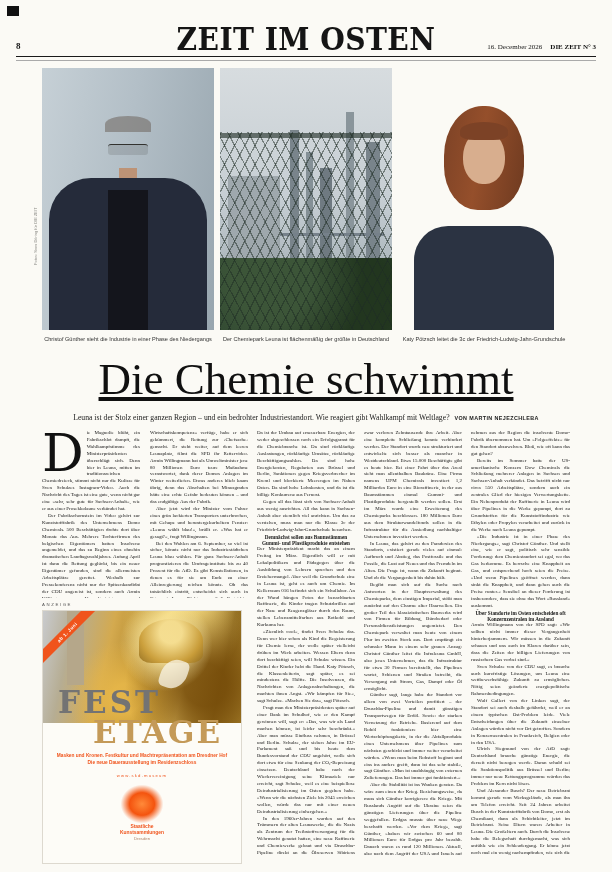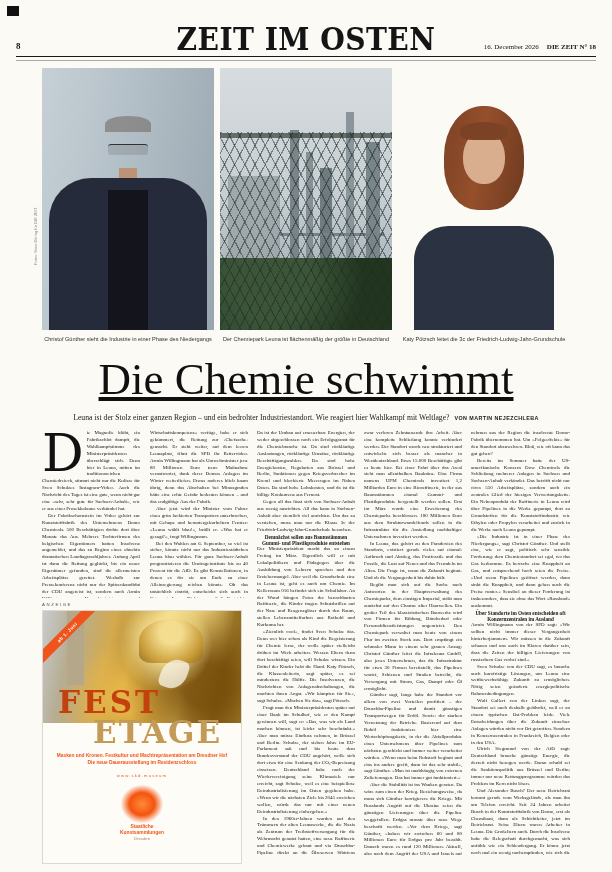--- a/index.html
+++ b/index.html
@@ -92,21 +92,21 @@
   .ad-pillar{position:absolute;left:24px;top:0;width:17px;height:74px;
        background:linear-gradient(90deg,#a6987c,#c4b698 55%,#8f english0);background-color:#b5a78a;}
   .ad-dome{position:absolute;left:96px;top:8px;width:64px;height:44px;border-radius:50% 50% 20% 20%;
        background:radial-gradient(circle at 50% 30%,#f4dc8e 0 25%,#c89a34 70%,#8f6a1e 100%);opacity:.9;}
   .ad-wing{position:absolute;left:118px;top:48px;width:26px;height:30px;border-radius:60% 20% 60% 20%;
        background:rgba(250,246,232,.75);transform:rotate(18deg);}
   .ad-ribbon{position:absolute;left:-32px;top:16px;width:112px;transform:rotate(-45deg);
        background:#f0541c;color:#fff;font-size:4.6px;font-weight:bold;text-align:center;
        padding:2.5px 0;letter-spacing:.5px;}
   .ad-fest{position:absolute;left:15px;top:76px;font-family:"DejaVu Serif",serif;font-weight:bold;
-       font-size:31px;line-height:30px;color:#c2410c;letter-spacing:3px;text-align:center;}
+       font-size:31px;line-height:30px;color:#737373;letter-spacing:3px;text-align:center;}
   .ad-etage{position:absolute;left:50px;top:106px;font-family:"DejaVu Serif",serif;font-weight:bold;
        font-size:31px;line-height:30px;letter-spacing:2px;}
   .ad-sub{position:absolute;left:4px;top:142px;width:190px;text-align:center;
        font-size:4.8px;line-height:6px;font-weight:bold;}
   .ad-sub2{position:absolute;left:4px;top:148.5px;width:190px;text-align:center;
        font-size:4.8px;line-height:6px;font-weight:bold;}
   .ad-url{position:absolute;left:0;top:162px;width:100%;text-align:center;
        font-size:4.2px;letter-spacing:1.2px;}
   .ad-blob{position:absolute;left:50%;top:174px;transform:translateX(-50%);width:42px;height:38px;
        background:radial-gradient(ellipse at 50% 50%,#ff8a3a 0%,#f4540f 42%,rgba(244,84,15,0) 72%);}
@@ -115,21 +115,21 @@
   .ad-org .dim{font-weight:normal;font-size:4.3px;color:#b0856a;}
 </style>
 </head>
 <body>
 
 <div class="page">
 
   <div class="corner-mark"></div>
   <div class="pagenum">8</div>
   <div class="masthead">ZEIT IM OSTEN</div>
-  <div class="dateline"><span>16. December 2026</span><b>DIE ZEIT N° 18</b></div>
+  <div class="dateline"><span>16. December 2026</span><b>DIE ZEIT N° 3</b></div>
   <div class="rule-a"></div>
   <div class="rule-b"></div>
 
   <div class="photo-credit">Fotos: Sven Döring für DIE ZEIT</div>
 
   <div class="photos">
     <div class="photo ph1">
       <div class="hairband"></div>
       <div class="head"></div>
       <div class="glasses"></div>
@@ -157,21 +157,21 @@
       <div class="torso"></div>
     </div>
   </div>
 
   <div class="caption cap1">Christof Günther sieht die Industrie in einer Phase des Niedergangs</div>
   <div class="caption cap2">Der Chemiepark Leuna ist flächenmäßig der größte in Deutschland</div>
   <div class="caption cap3">Katy Pötzsch leitet die 3c der Friedrich-Ludwig-Jahn-Grundschule</div>
 
   <div class="headline">Die Chemie schwimmt</div>
   <div class="deck">
-    <span>Leuna ist der Stolz einer ganzen Region – und ein bedrohter Industriestandort. Wie reagiert hier Wahlkampf mit Weltlage?</span>
+    <span>Leuna ist der Stolz einer ganzen Region – und ein bedrohter Industriestandort. Wie reagiert gibt Wahlkampf mit Weltlage?</span>
     <span class="byline">VON MARTIN NEJEZCHLEBA</span>
   </div>
 
   <div class="col c1 short">
     <p><span class="dropcap">D</span><span>ie Magnolie blüht, ein Fabrikschlot dampft, die Wahlkampfstimme des Ministerpräsidenten überschlägt sich. Denn hier in Leuna, mitten im traditionsreichen Chemiedreieck, stimmt nicht nur die Kulisse für Sven Schulzes Instagram-Video. Auch die Nachricht des Tages ist eine gute, wenn nicht gar eine »sehr, sehr gute für Sachsen-Anhalt«, wie er aus einer Prosekkolaune verkündet hat.</span></p>
     <p class="ind">Der Fabrikschornstein im Video gehört zur Kunststofffabrik des Unternehmens Domo Chemicals. 500 Beschäftigten drohte dort über Monate das Aus. Mehrere Tochterfirmen des belgischen Eigentümers hatten Insolvenz angemeldet, und das zu Beginn eines ohnehin dramatischen Landtagswahljahres. Anfang April ist dann die Rettung geglückt, bis ein neuer Eigentümer gefunden, sind die allermeisten Arbeitsplätze gerettet. Weshalb zur Pressekonferenz nicht nur der Spitzenkandidat der CDU angereist ist, sondern auch Armin Willingmann, Umweltminister und Spitzenkandidat der SPD.</p>
 
   </div>
 
   <div class="col c2 short">

